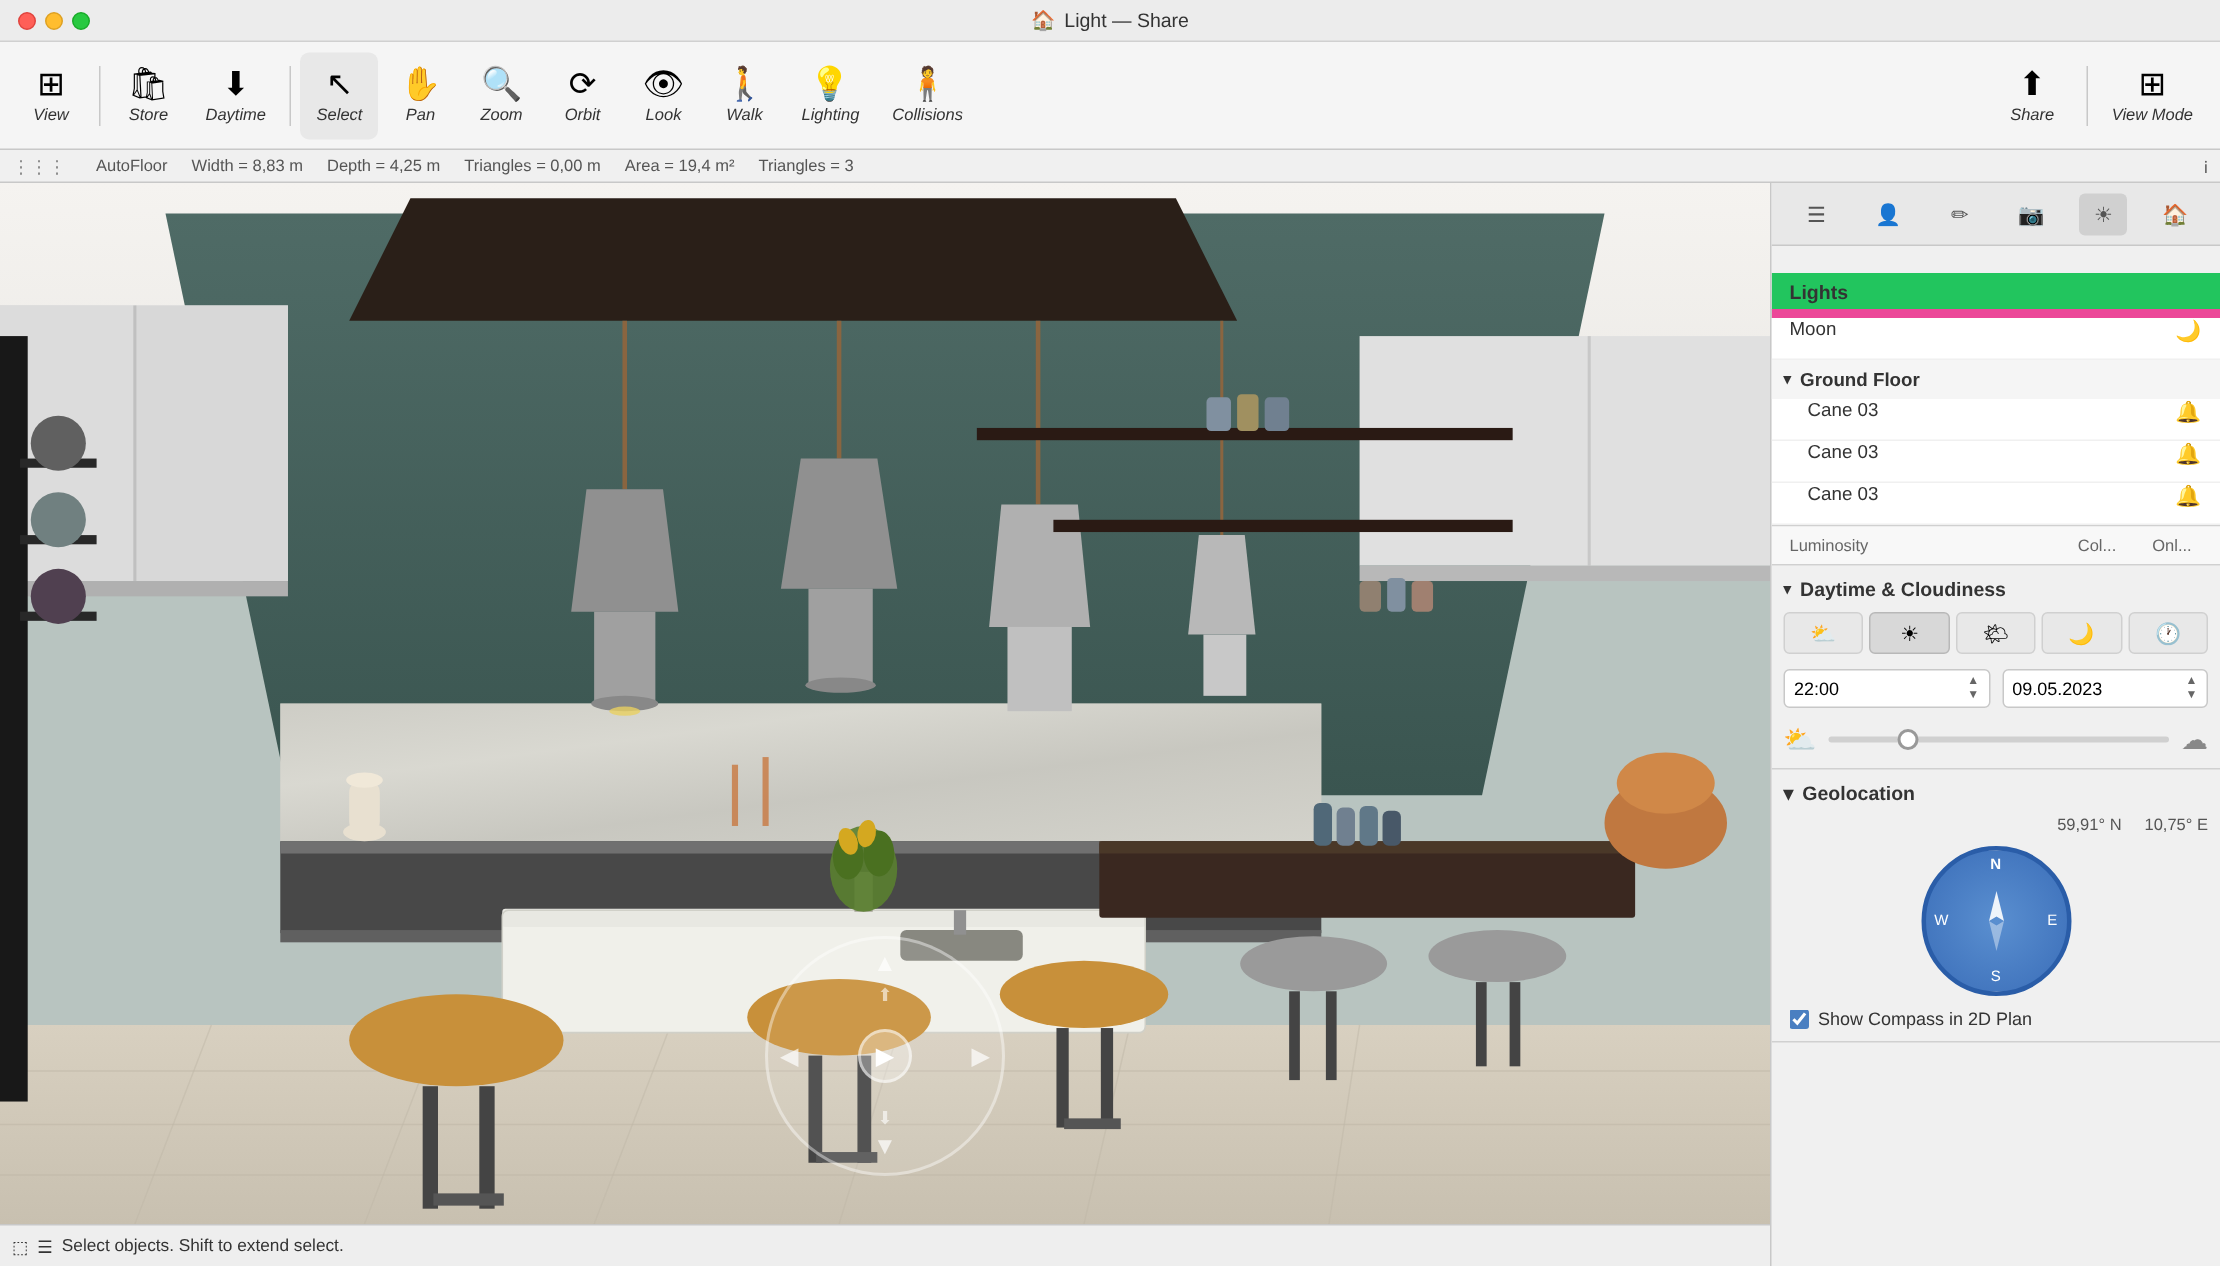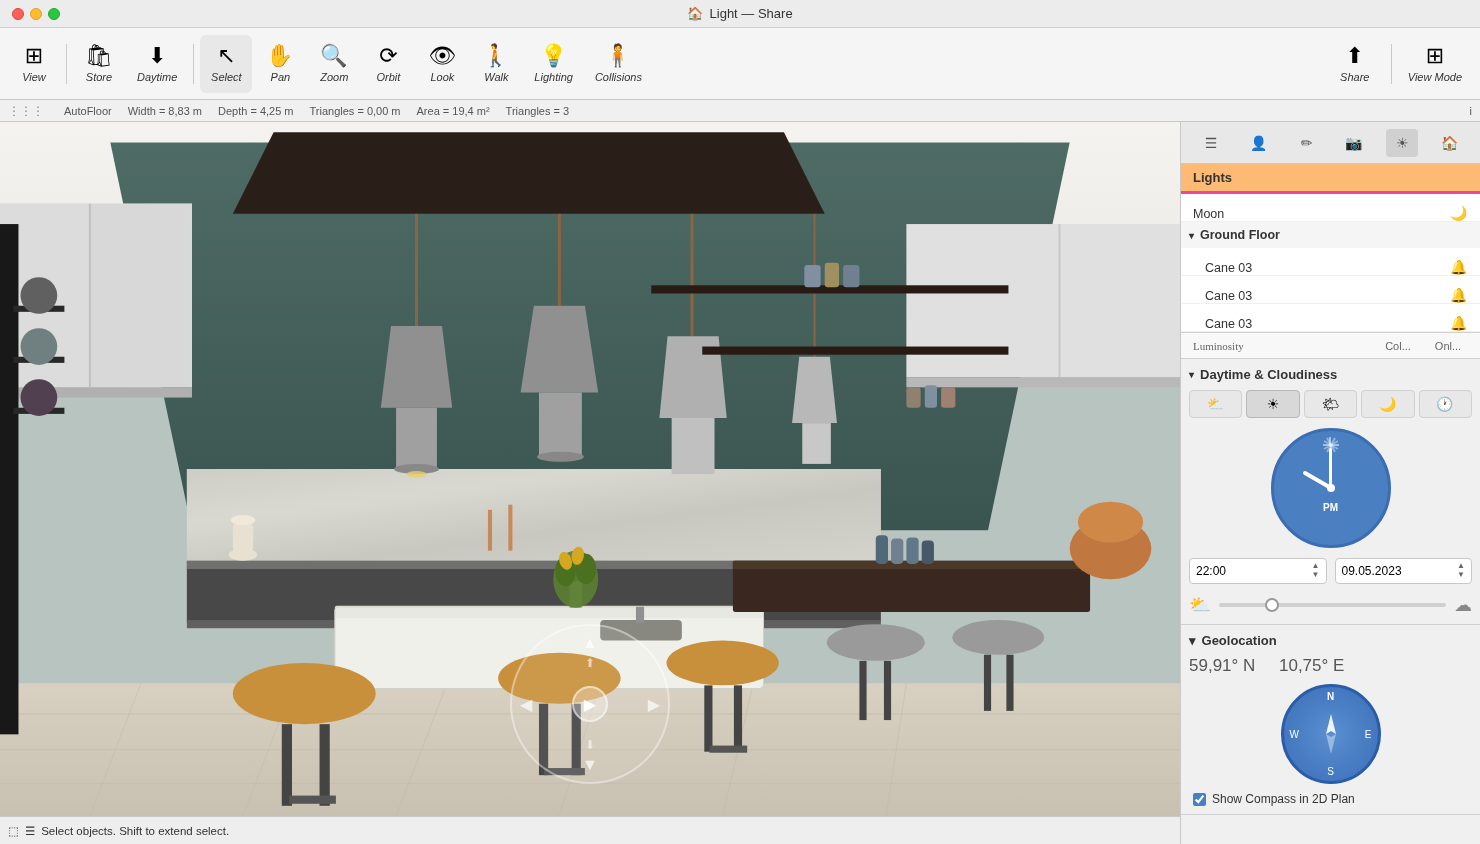--- a/index.html
+++ b/index.html
@@ -195,39 +195,40 @@
       color: #555;
     }
     .panel-tool-btn.active { background: #d0d0d0; }
 
     
     .panel-section {
       padding: 0;
     }
     .section-header {
       height: 30px;
-      background: #fdba74;
-      border-bottom: 3px solid #ec4899;
+      background: #22c55e;
+      border-bottom: 6px solid #ec4899;
       display: flex;
       align-items: center;
       padding: 0 12px;
       font-size: 13px;
       font-weight: 600;
       color: #333;
+      margin-top: 18px;
     }
 
     
     .lights-list {
       background: white;
       border-bottom: 1px solid #d0d0d0;
     }
     .light-item {
       height: 28px;
       display: flex;
-      align-items: flex-end;
+      align-items: flex-start;
       padding: 0 12px;
       border-bottom: 1px solid #f0f0f0;
       font-size: 12.5px;
       color: #333;
       cursor: pointer;
     }
     .light-item .light-icon {
       margin-left: auto;
       font-size: 14px;
       color: #888;
@@ -250,21 +251,21 @@
       display: flex;
       align-items: center;
       padding: 0 12px;
       border-bottom: 1px solid #d0d0d0;
       background: #f8f8f8;
     }
     .col-header {
       font-size: 11px;
       color: #666;
     }
-    .col-header:first-child { flex: 1; font-family: Liberation Serif, serif; }
+    .col-header:first-child { flex: 1; }
     .col-header:nth-child(2) { width: 60px; text-align: center; }
     .col-header:nth-child(3) { width: 40px; text-align: center; }
 
     
     .daytime-section {
       padding: 8px;
       border-bottom: 1px solid #d0d0d0;
     }
     .daytime-header {
       display: flex;
@@ -440,23 +441,23 @@
       justify-content: space-between;
       background: white;
       border: 1px solid #c8c8c8;
       border-radius: 6px;
       padding: 6px 10px;
       font-size: 12px;
       cursor: pointer;
       margin-bottom: 6px;
     }
     .geo-coords {
-      font-size: 17px;
+      font-size: 11px;
       color: #555;
-      text-align: left;
+      text-align: right;
       margin-bottom: 8px;
     }
 
     
     .compass-container {
       display: flex;
       justify-content: center;
       margin-bottom: 8px;
     }
     .compass {
@@ -830,45 +831,20 @@
         </div>
 
         <div class="time-mode-buttons">
           <div class="time-mode-btn">⛅</div>
           <div class="time-mode-btn active">☀</div>
           <div class="time-mode-btn">🌤</div>
           <div class="time-mode-btn">🌙</div>
           <div class="time-mode-btn">🕐</div>
         </div>
 
-        <div class="clock-container">
-          <div class="clock">
-            <div class="clock-face">
-
-              <div class="clock-tick" style="transform:rotate(0deg) translateX(-50%);transform-origin:bottom center;position:absolute;top:6px;left:50%;width:2px;height:8px;background:rgba(255,255,255,0.5);"></div>
-              <div class="clock-tick" style="transform:rotate(30deg);transform-origin:bottom center;position:absolute;top:6px;left:50%;width:2px;height:8px;background:rgba(255,255,255,0.4);"></div>
-              <div class="clock-tick" style="transform:rotate(60deg);transform-origin:bottom center;position:absolute;top:6px;left:50%;width:2px;height:8px;background:rgba(255,255,255,0.4);"></div>
-              <div class="clock-tick" style="transform:rotate(90deg);transform-origin:bottom center;position:absolute;top:6px;left:50%;width:2px;height:8px;background:rgba(255,255,255,0.5);"></div>
-              <div class="clock-tick" style="transform:rotate(120deg);transform-origin:bottom center;position:absolute;top:6px;left:50%;width:2px;height:8px;background:rgba(255,255,255,0.4);"></div>
-              <div class="clock-tick" style="transform:rotate(150deg);transform-origin:bottom center;position:absolute;top:6px;left:50%;width:2px;height:8px;background:rgba(255,255,255,0.4);"></div>
-              <div class="clock-tick" style="transform:rotate(180deg);transform-origin:bottom center;position:absolute;top:6px;left:50%;width:2px;height:8px;background:rgba(255,255,255,0.5);"></div>
-              <div class="clock-tick" style="transform:rotate(210deg);transform-origin:bottom center;position:absolute;top:6px;left:50%;width:2px;height:8px;background:rgba(255,255,255,0.4);"></div>
-              <div class="clock-tick" style="transform:rotate(240deg);transform-origin:bottom center;position:absolute;top:6px;left:50%;width:2px;height:8px;background:rgba(255,255,255,0.4);"></div>
-              <div class="clock-tick" style="transform:rotate(270deg);transform-origin:bottom center;position:absolute;top:6px;left:50%;width:2px;height:8px;background:rgba(255,255,255,0.5);"></div>
-              <div class="clock-tick" style="transform:rotate(300deg);transform-origin:bottom center;position:absolute;top:6px;left:50%;width:2px;height:8px;background:rgba(255,255,255,0.4);"></div>
-              <div class="clock-tick" style="transform:rotate(330deg);transform-origin:bottom center;position:absolute;top:6px;left:50%;width:2px;height:8px;background:rgba(255,255,255,0.4);"></div>
-
-              <div class="clock-hand hour" style="transform:rotate(300deg);"></div>
-
-              <div class="clock-hand minute" style="transform:rotate(0deg);"></div>
-              <div class="clock-center"></div>
-              <div class="clock-pm">PM</div>
-            </div>
-          </div>
-        </div>
 
         <div class="time-inputs">
           <div class="time-input-group">
             <input type="text" value="22:00" style="">
             <div class="time-spinner">
               <span>▲</span>
               <span>▼</span>
             </div>
           </div>
           <div class="time-input-group">

